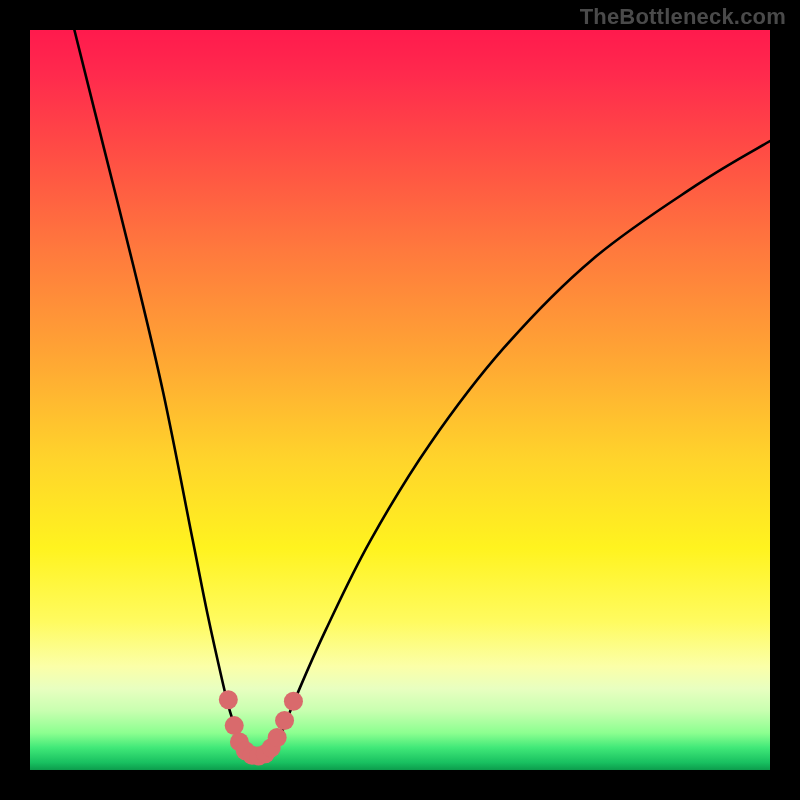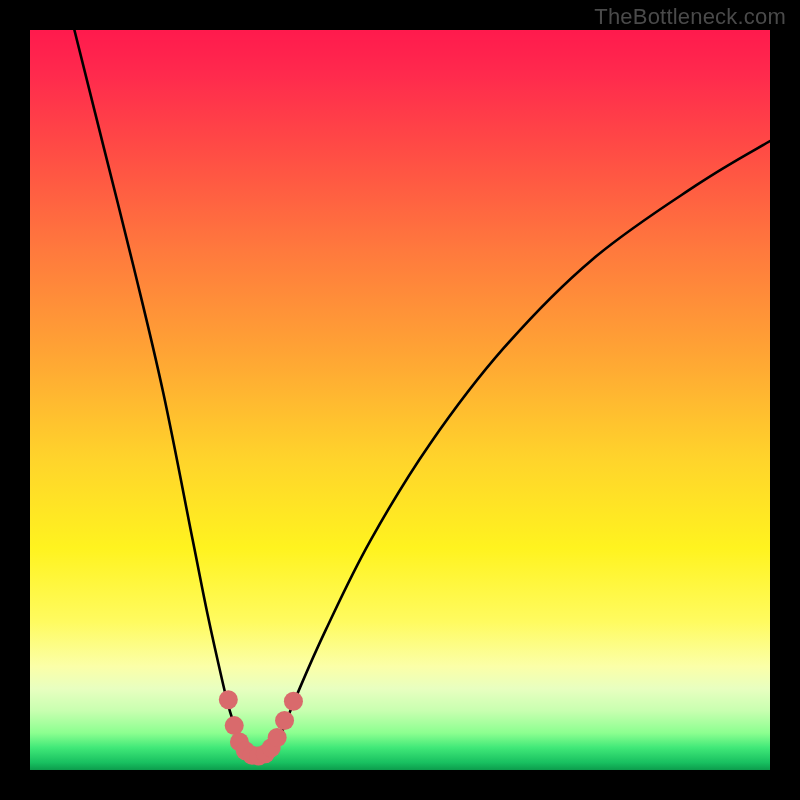--- a/index.html
+++ b/index.html
@@ -42,21 +42,21 @@
       #18c060 99%,
       #0c9c4c 100%
     );
   }
   .watermark {
     position: absolute;
     top: 4px;
     right: 14px;
     color: #4a4a4a;
     font-size: 22px;
-    font-weight: 400;
+    font-weight: 700;
     letter-spacing: 0.2px;
     user-select: none;
   }
   svg.curve {
     position: absolute;
     left: 30px;
     top: 30px;
     width: 740px;
     height: 740px;
     overflow: visible;

